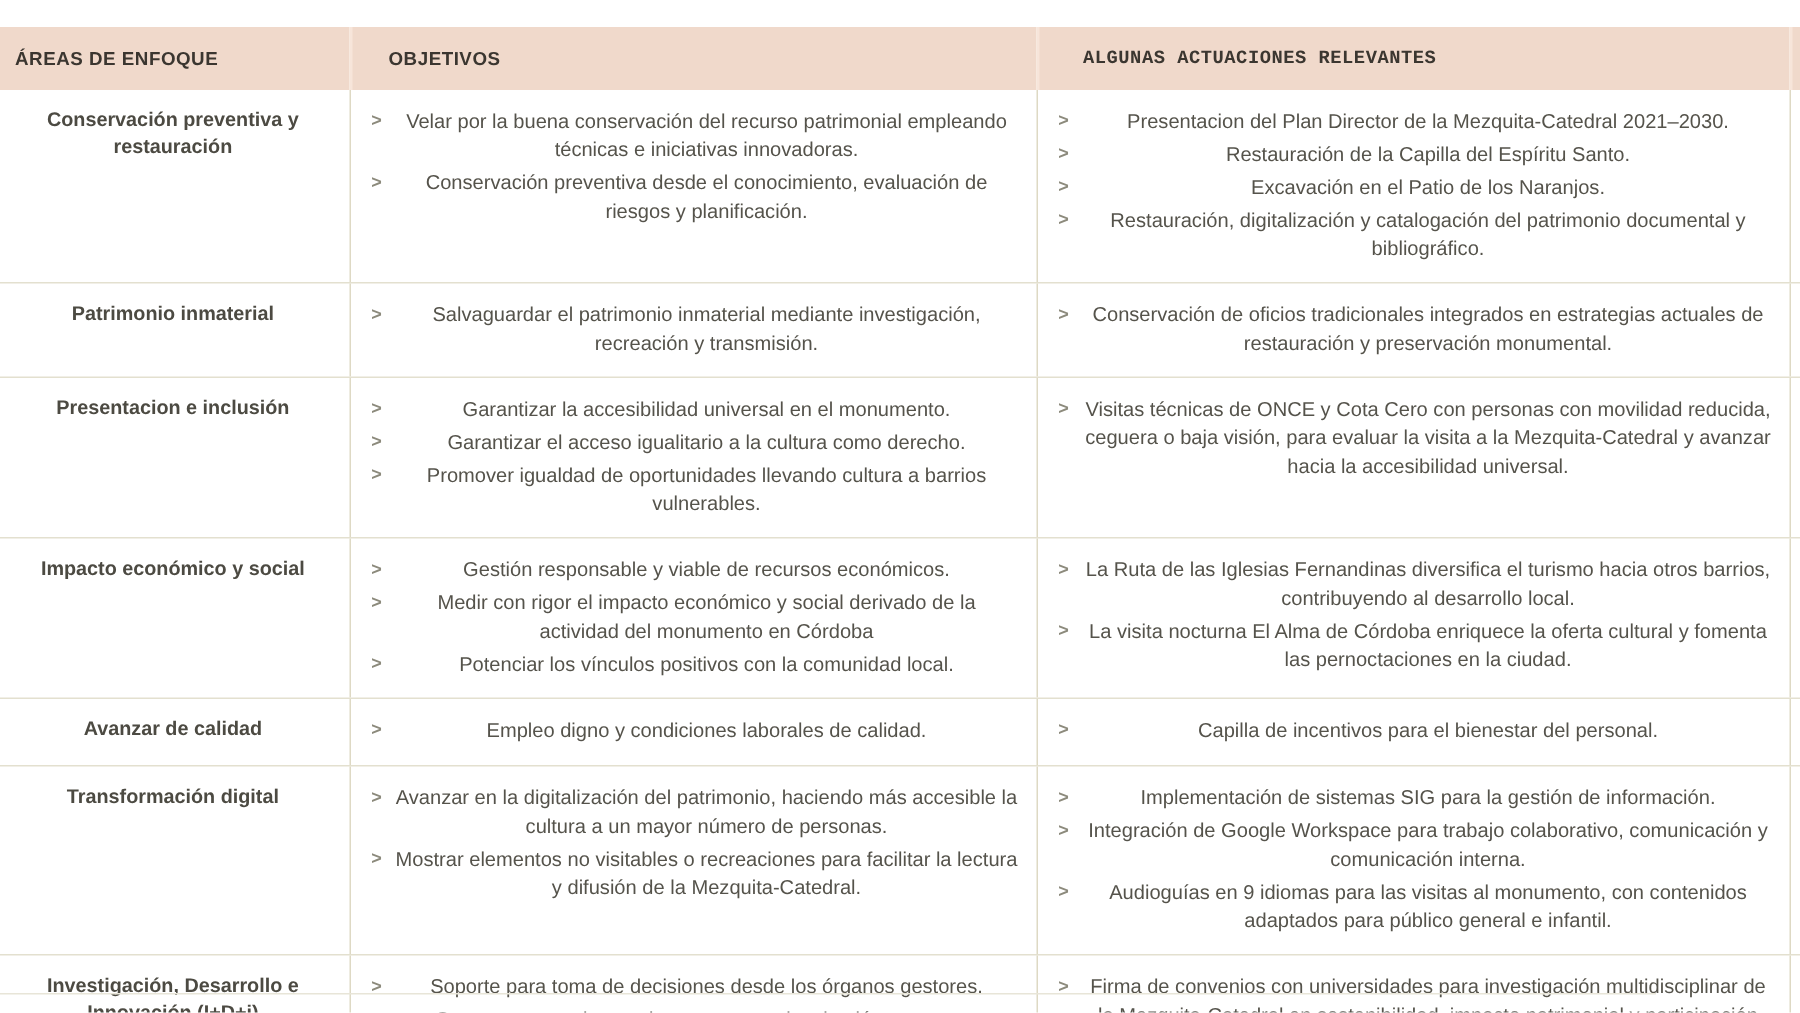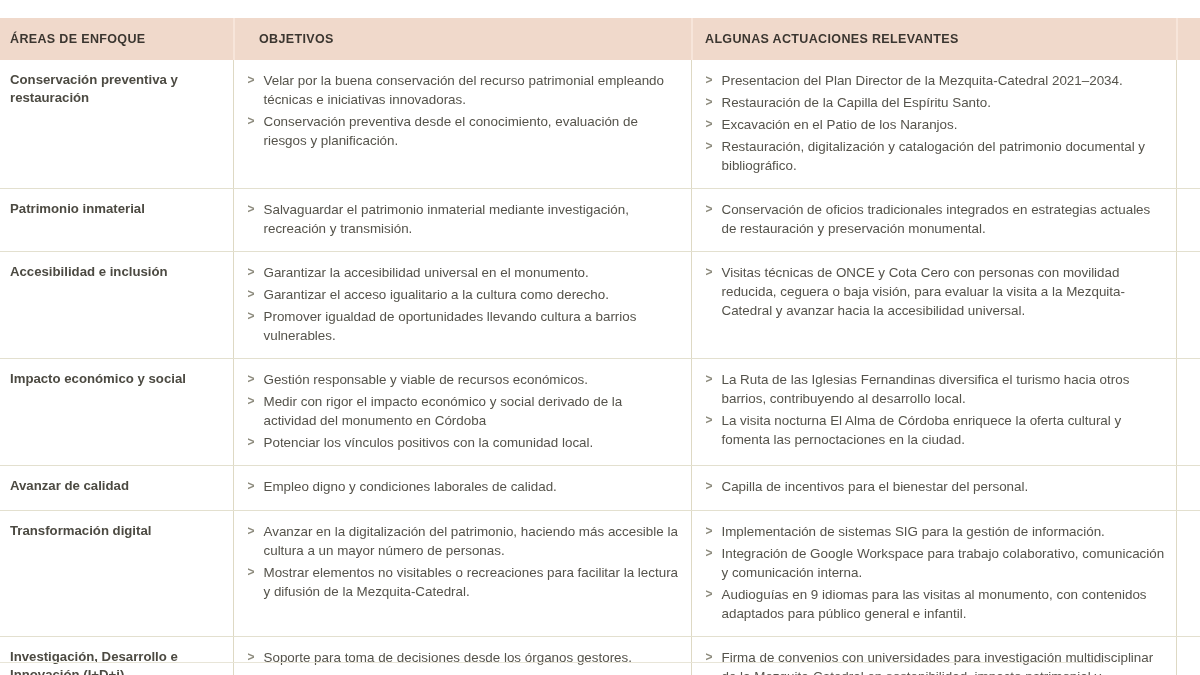--- a/index.html
+++ b/index.html
@@ -39,41 +39,42 @@
     letter-spacing: 0.35px;
     text-align: left;
     vertical-align: middle;
     height: 42px;
     padding: 0 10px;
     border: none;
     position: relative;
   }
   thead th.col-areas  { width: 213px; padding-left: 10px; }
   thead th.col-obj    { width: 422px; padding-left: 26px; }
-  thead th.col-act    { width: 461px; padding-left: 14px; }
+  thead th.col-act    { width: 461px; padding-left: 31px; font-family: Liberation Mono, monospace; }
   thead th.col-prog   { width: 104px; text-align: right; padding-right: 14px; }
 
   
   thead th.div-left::before {
     content: "";
     position: absolute;
     left: 0; top: 0; bottom: 0;
     width: 2px;
     background: #f7e5da;
   }
 
   
   tbody td {
     vertical-align: top;
     background: #ffffff;
     border-bottom: 1px solid #e3e0cf;
     padding-top: 11px;
     padding-bottom: 13px;
     font-size: 13.4px;
     line-height: 1.42;
+    text-align: center;
   }
   tbody tr:last-child td { border-bottom: 1px solid #e3e0cf; }
 
   td.areas {
     width: 213px;
     padding-left: 10px;
     padding-right: 12px;
     font-weight: bold;
     color: #4c4a42;
     font-size: 13.2px;
@@ -153,21 +154,21 @@
         <tr>
           <td class="areas">Conservación preventiva y restauración</td>
           <td class="objetivos">
             <ul class="bullets">
               <li><span class="chev">&gt;</span><span>Velar por la buena conservación del recurso patrimonial empleando técnicas e iniciativas innovadoras.</span></li>
               <li><span class="chev">&gt;</span><span>Conservación preventiva desde el conocimiento, evaluación de riesgos y planificación.</span></li>
             </ul>
           </td>
           <td class="actuaciones">
             <ul class="bullets">
-              <li><span class="chev">&gt;</span><span>Presentacion del Plan Director de la Mezquita-Catedral 2021–2034.</span></li>
+              <li><span class="chev">&gt;</span><span>Presentacion del Plan Director de la Mezquita-Catedral 2021–2030.</span></li>
               <li><span class="chev">&gt;</span><span>Restauración de la Capilla del Espíritu Santo.</span></li>
               <li><span class="chev">&gt;</span><span>Excavación en el Patio de los Naranjos.</span></li>
               <li><span class="chev">&gt;</span><span>Restauración, digitalización y catalogación del patrimonio documental y bibliográfico.</span></li>
             </ul>
           </td>
           <td class="progreso"> </td>
         </tr>
         <tr>
           <td class="areas">Patrimonio inmaterial</td>
           <td class="objetivos">
@@ -176,21 +177,21 @@
             </ul>
           </td>
           <td class="actuaciones">
             <ul class="bullets">
               <li><span class="chev">&gt;</span><span>Conservación de oficios tradicionales integrados en estrategias actuales de restauración y preservación monumental.</span></li>
             </ul>
           </td>
           <td class="progreso"> </td>
         </tr>
         <tr>
-          <td class="areas">Accesibilidad e inclusión</td>
+          <td class="areas">Presentacion e inclusión</td>
           <td class="objetivos">
             <ul class="bullets">
               <li><span class="chev">&gt;</span><span>Garantizar la accesibilidad universal en el monumento.</span></li>
               <li><span class="chev">&gt;</span><span>Garantizar el acceso igualitario a la cultura como derecho.</span></li>
               <li><span class="chev">&gt;</span><span>Promover igualdad de oportunidades llevando cultura a barrios vulnerables.</span></li>
             </ul>
           </td>
           <td class="actuaciones">
             <ul class="bullets">
               <li><span class="chev">&gt;</span><span>Visitas técnicas de ONCE y Cota Cero con personas con movilidad reducida, ceguera o baja visión, para evaluar la visita a la Mezquita-Catedral y avanzar hacia la accesibilidad universal.</span></li>

